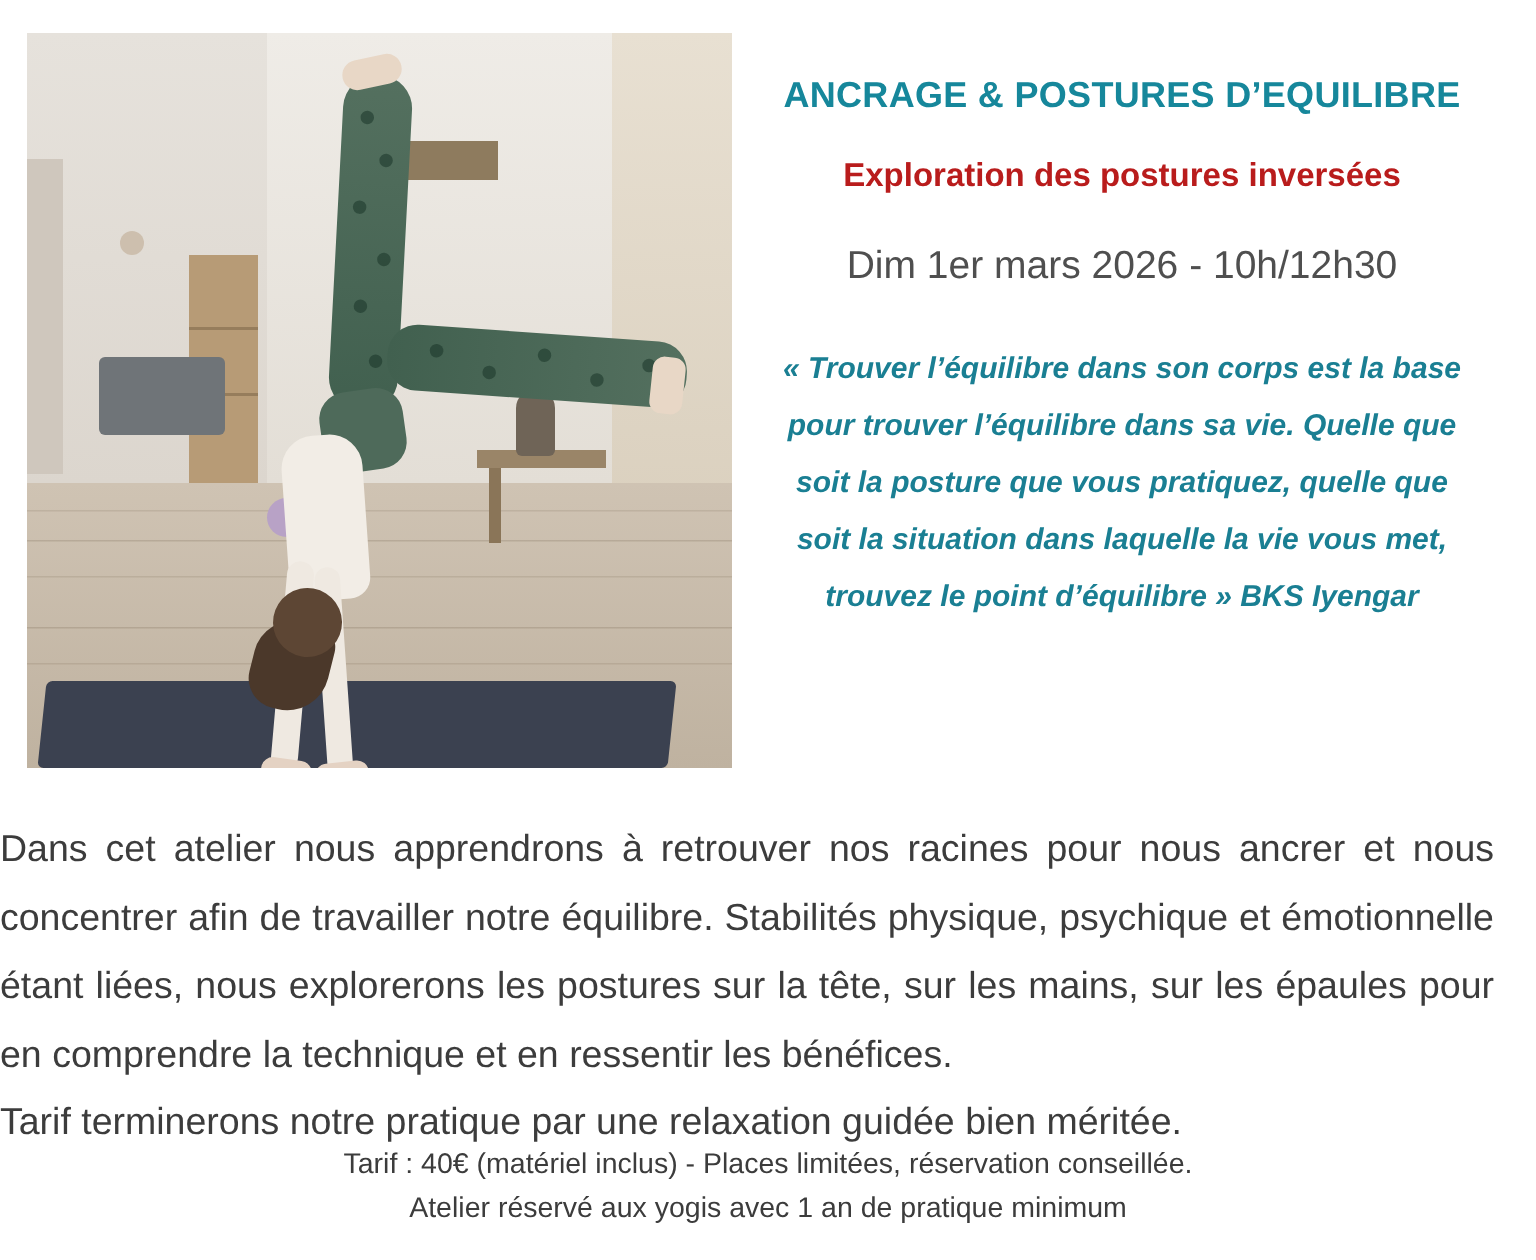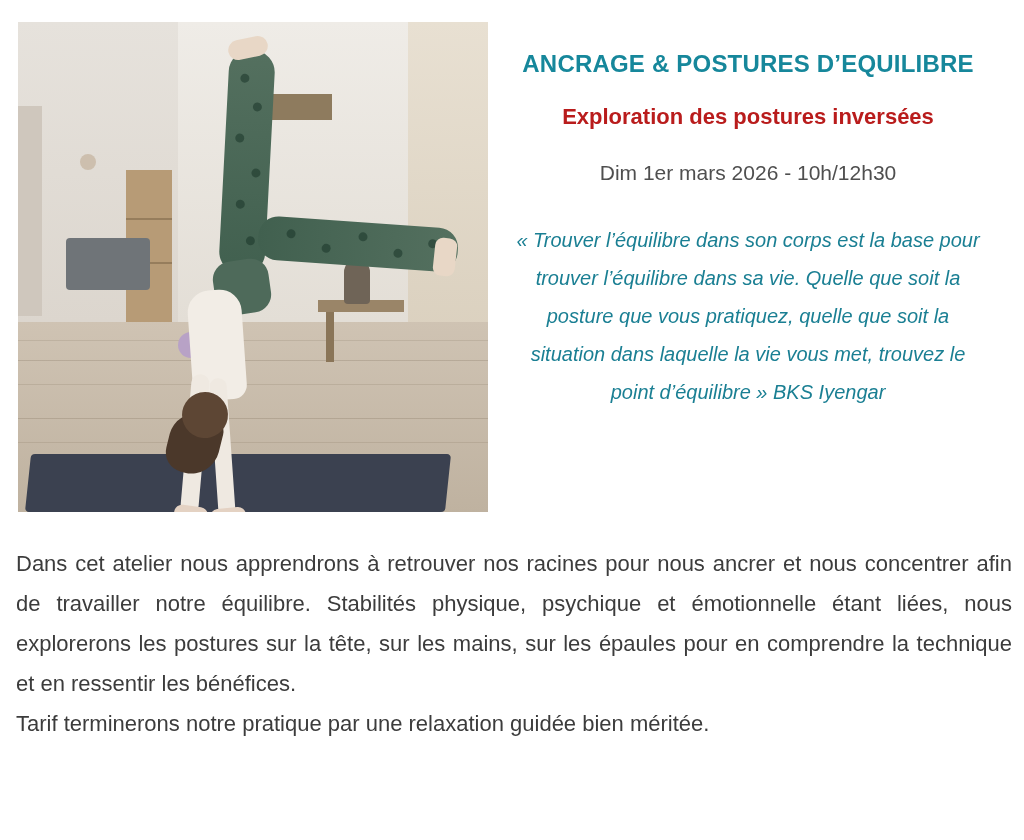--- a/index.html
+++ b/index.html
@@ -264,39 +264,40 @@
   }
   .subtitle {
     color: #b91c1c;
     font-size: 22px;
     font-weight: bold;
     line-height: 1.25;
     margin: 0 0 30px 0;
   }
   .date {
     color: #4f4f4f;
-    font-size: 21px;
+    font-size: 26px;
     line-height: 1.25;
     margin: 0 0 34px 0;
   }
   .quote {
     color: #1a7f93;
     font-size: 20px;
     font-style: italic;
     line-height: 1.9;
     margin: 0;
+    font-weight: bold;
   }
 
   
   .body-text {
     position: absolute;
-    left: 16px;
+    left: 0;
     top: 544px;
     width: 996px;
-    font-size: 22px;
+    font-size: 25px;
     line-height: 1.82;
     color: #3c3c3c;
     text-align: justify;
     text-justify: inter-word;
   }
   .body-text .last-line {
     display: block;
   }
 
   .footer {
@@ -377,14 +378,18 @@
       <p class="quote">« Trouver l’équilibre dans son corps est la base pour trouver l’équilibre dans sa vie. Quelle que soit la posture que vous pratiquez, quelle que soit la situation dans laquelle la vie vous met, trouvez le point d’équilibre » BKS Iyengar</p>
     </div>
 
   </div>
 
   <div class="body-text">
     <span>Dans cet atelier nous apprendrons à retrouver nos racines pour nous ancrer et nous concentrer afin de travailler notre équilibre. Stabilités physique, psychique et émotionnelle étant liées, nous explorerons les postures sur la tête, sur les mains, sur les épaules pour en comprendre la technique et en ressentir les bénéfices.</span>
     <span class="last-line">Tarif terminerons notre pratique par une relaxation guidée bien méritée.</span>
   </div>
 
+  <div class="footer">
+    <div>Tarif : 40€ (matériel inclus) - Places limitées, réservation conseillée.</div>
+    <div>Atelier réservé aux yogis avec 1 an de pratique minimum</div>
+  </div>
 
 </div>
 
 </body></html>

